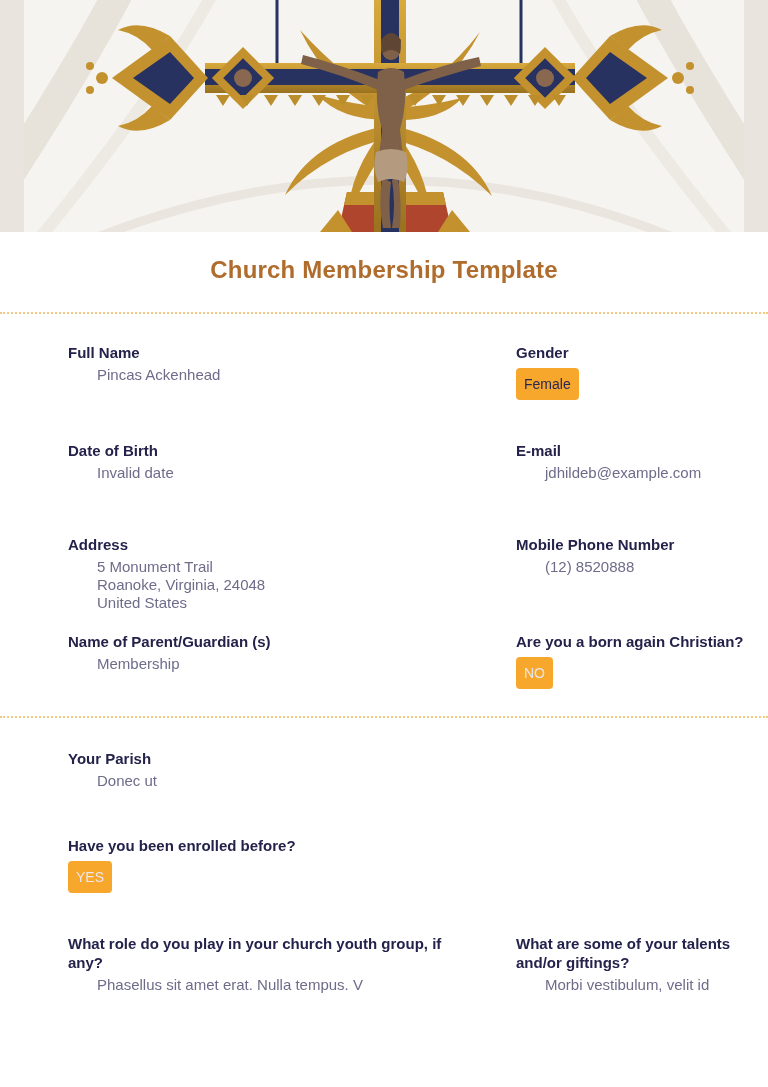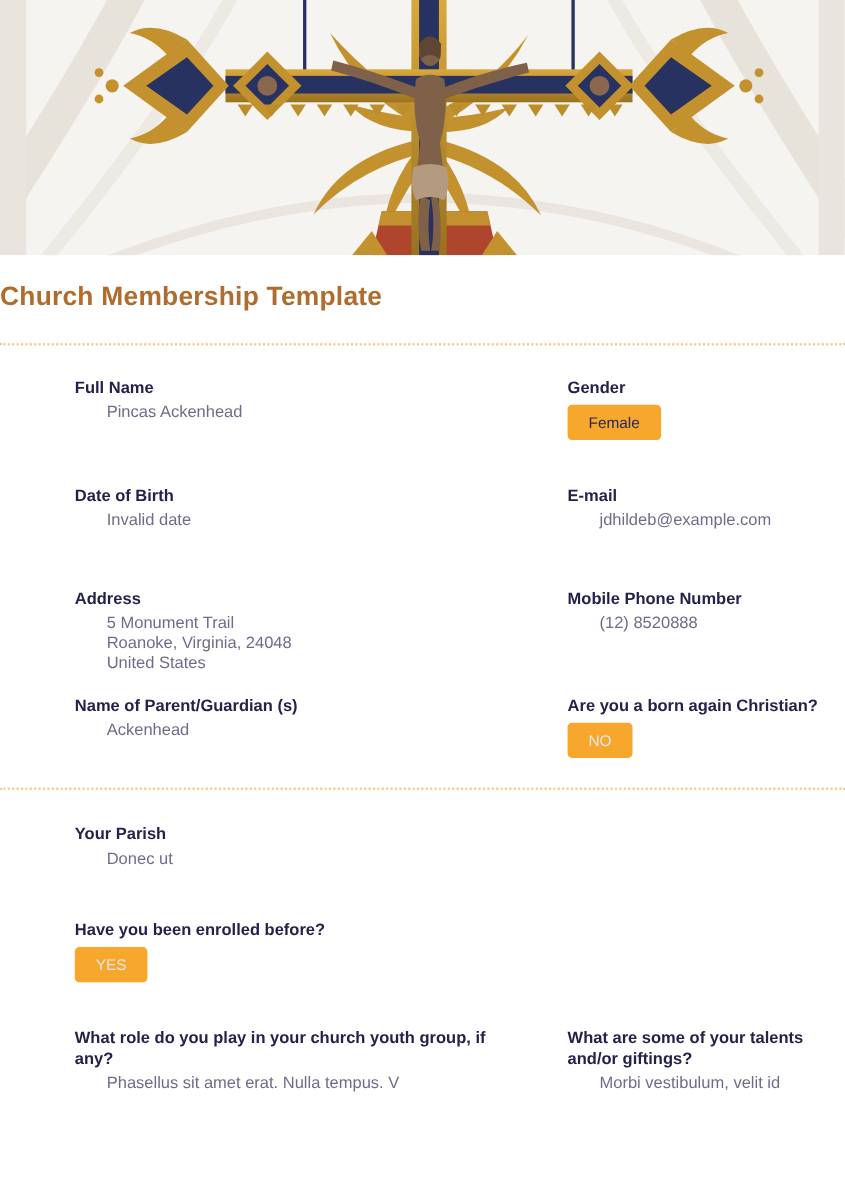--- a/index.html
+++ b/index.html
@@ -12,41 +12,41 @@
     --badge-light-text:#ECE6E9;
   }
   *{margin:0;padding:0;box-sizing:border-box;}
   html,body{background:#fff;}
   body{
     width:768px;height:1087px;overflow:hidden;
     font-family:"Liberation Sans","DejaVu Sans",sans-serif;
     color:var(--label-color);
   }
   .header-image{width:768px;height:232px;display:block;}
-  .title-wrap{padding:24px 0 28px;text-align:left;}
+  .title-wrap{padding:24px 0 28px;text-align:center;}
   .page-title{
     font-size:24px;font-weight:700;color:var(--title-color);
     letter-spacing:.2px;
   }
   .divider{border:none;border-top:2px dotted var(--divider-color);height:0;}
   .section{padding:29px 34px 27px 68px;}
   .section-2{padding-top:31px;}
   .row{display:grid;grid-template-columns:448px 230px;}
   .cell-left{max-width:385px;}
   .field-label{
     font-size:15px;line-height:19px;font-weight:700;color:var(--label-color);
   }
   .field-value{
     font-size:15px;line-height:18px;color:var(--value-color);margin-top:4px;margin-left:29px;
   }
   .field-value .addr-line{display:block;}
   .badge{
     display:inline-block;margin-top:6px;
     background:var(--accent-orange);
-    padding:7px 19px;border-radius:4px;
+    padding:7px 8px;border-radius:4px;
     font-size:14px;line-height:18px;font-weight:400;
   }
   .badge-dark{color:var(--badge-dark-text);}
   .badge-light{color:var(--badge-light-text);}
   .mb-41{margin-bottom:41px;}
   .mb-53{margin-bottom:53px;}
   .mb-20{margin-bottom:20px;}
   .mb-46{margin-bottom:46px;gap:48px;}
 </style>
 </head>
@@ -199,21 +199,21 @@
     </div>
     <div class="cell-right">
       <div class="field-label">Mobile Phone Number</div>
       <div class="field-value">(12) 8520888</div>
     </div>
   </div>
 
   <div class="row">
     <div class="cell-left">
       <div class="field-label">Name of Parent/Guardian (s)</div>
-      <div class="field-value">Ackenhead</div>
+      <div class="field-value">Membership</div>
     </div>
     <div class="cell-right">
       <div class="field-label">Are you a born again Christian?</div>
       <span class="badge badge-light">NO</span>
     </div>
   </div>
 
 </div>
 
 <hr class="divider">

